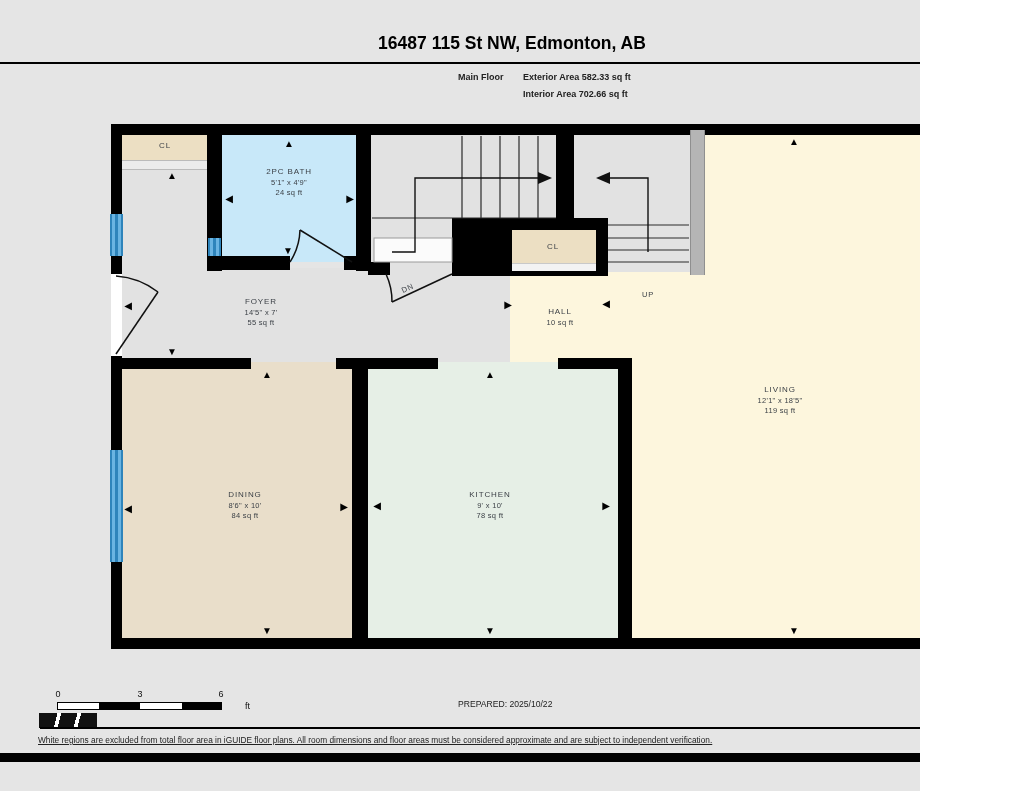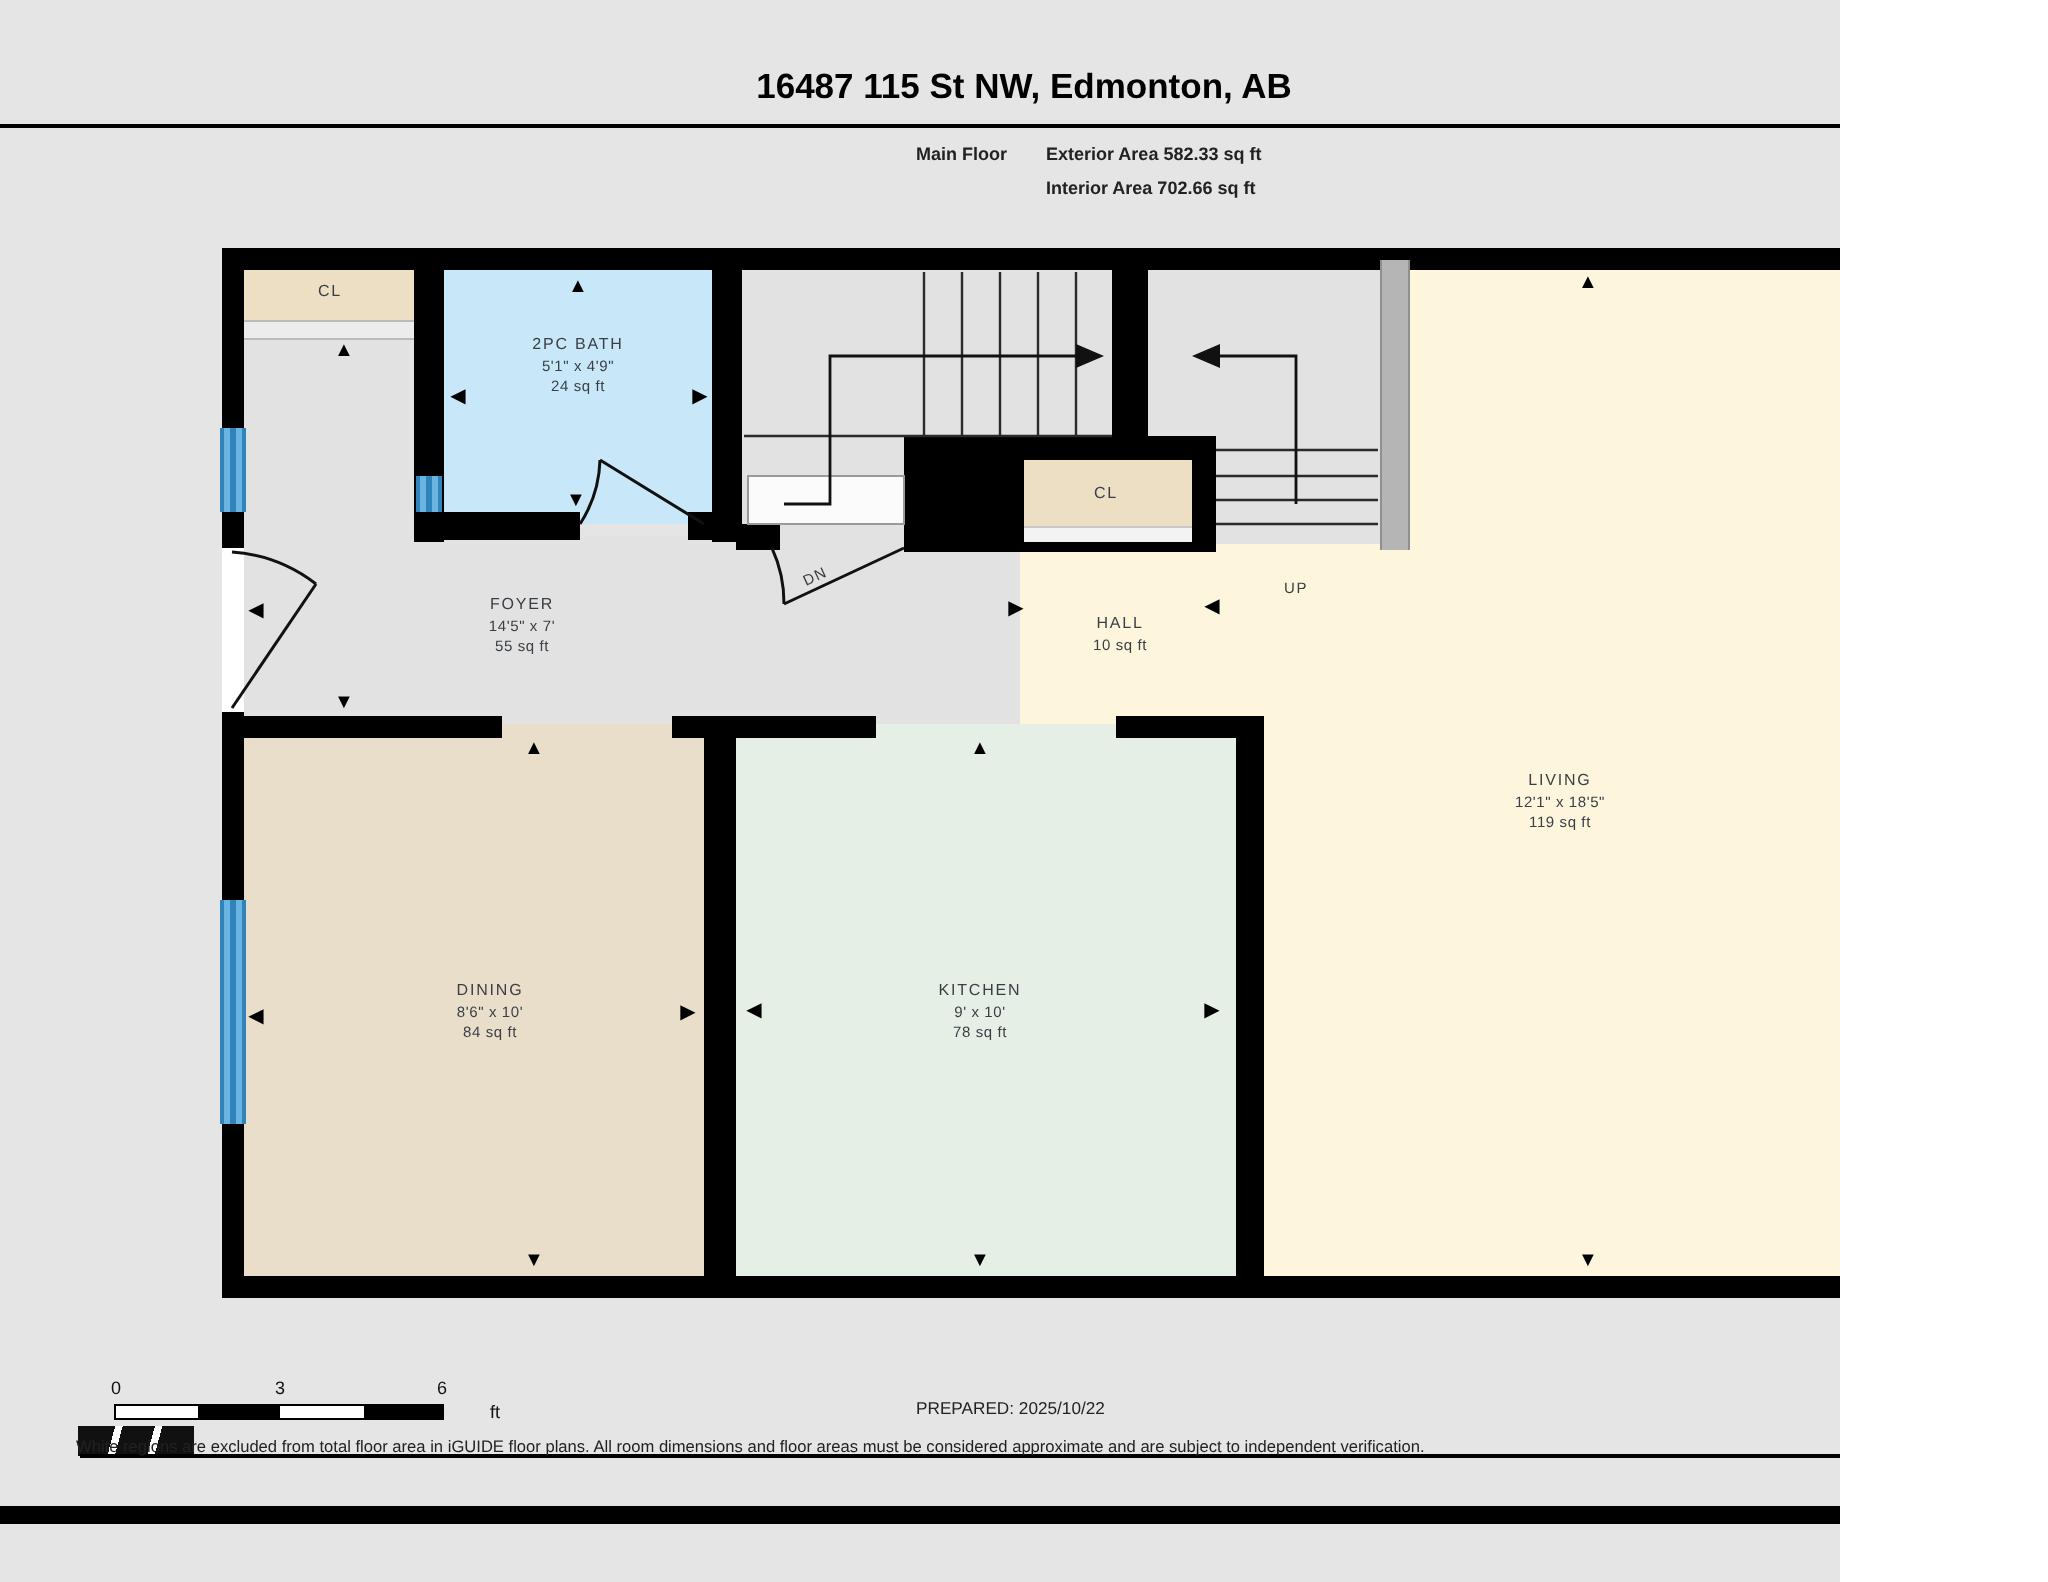--- a/index.html
+++ b/index.html
@@ -169,21 +169,21 @@
   <div class="tick" style="left:221px;top:689px;">6</div>
   <div class="abs" style="left:57px;top:702px;width:165px;height:8px;border:1px solid #000;background:#fff;box-sizing:border-box;">
     <div class="abs" style="left:41px;top:0;width:41px;height:6px;background:#000;"></div>
     <div class="abs" style="left:124px;top:0;width:39px;height:6px;background:#000;"></div>
   </div>
   <div class="tick" style="left:245px;top:701px;transform:none;">ft</div>
 
   <div class="ftr" style="left:458px;top:699px;font-size:8.6px;">PREPARED: 2025/10/22</div>
   <div class="abs" style="left:39px;top:713px;width:58px;height:15px;background:linear-gradient(105deg,#111 0 30%,#fff 30% 36%,#111 36% 62%,#fff 62% 68%,#111 68%);"></div>
   <div class="abs" style="left:40px;top:727px;width:984px;height:2px;background:#000;"></div>
-  <div class="ftr" style="left:38px;top:718px;width:960px;">White regions are excluded from total floor area in iGUIDE floor plans. All room dimensions and floor areas must be considered approximate and are subject to independent verification.</div>
+  <div class="ftr" style="left:38px;top:735px;width:960px;text-decoration:underline;">White regions are excluded from total floor area in iGUIDE floor plans. All room dimensions and floor areas must be considered approximate and are subject to independent verification.</div>
   <div class="abs" style="left:0;top:753px;width:1024px;height:9px;background:#000;"></div>
 
   <div class="abs" style="left:961px;top:689px;font-size:12px;font-weight:bold;font-style:italic;color:#222;transform:rotate(90deg);">N</div>
 
   <div id="arrow-layer">
       <span class="arrow" style="left: 172px; top: 176px;">▲</span>
       <span class="arrow" style="left: 172px; top: 352px;">▼</span>
       <span class="arrow" style="left: 128px; top: 306px;">◀</span>
       <span class="arrow" style="left: 508px; top: 305px;">▶</span>
       <span class="arrow" style="left: 289px; top: 144px;">▲</span>

